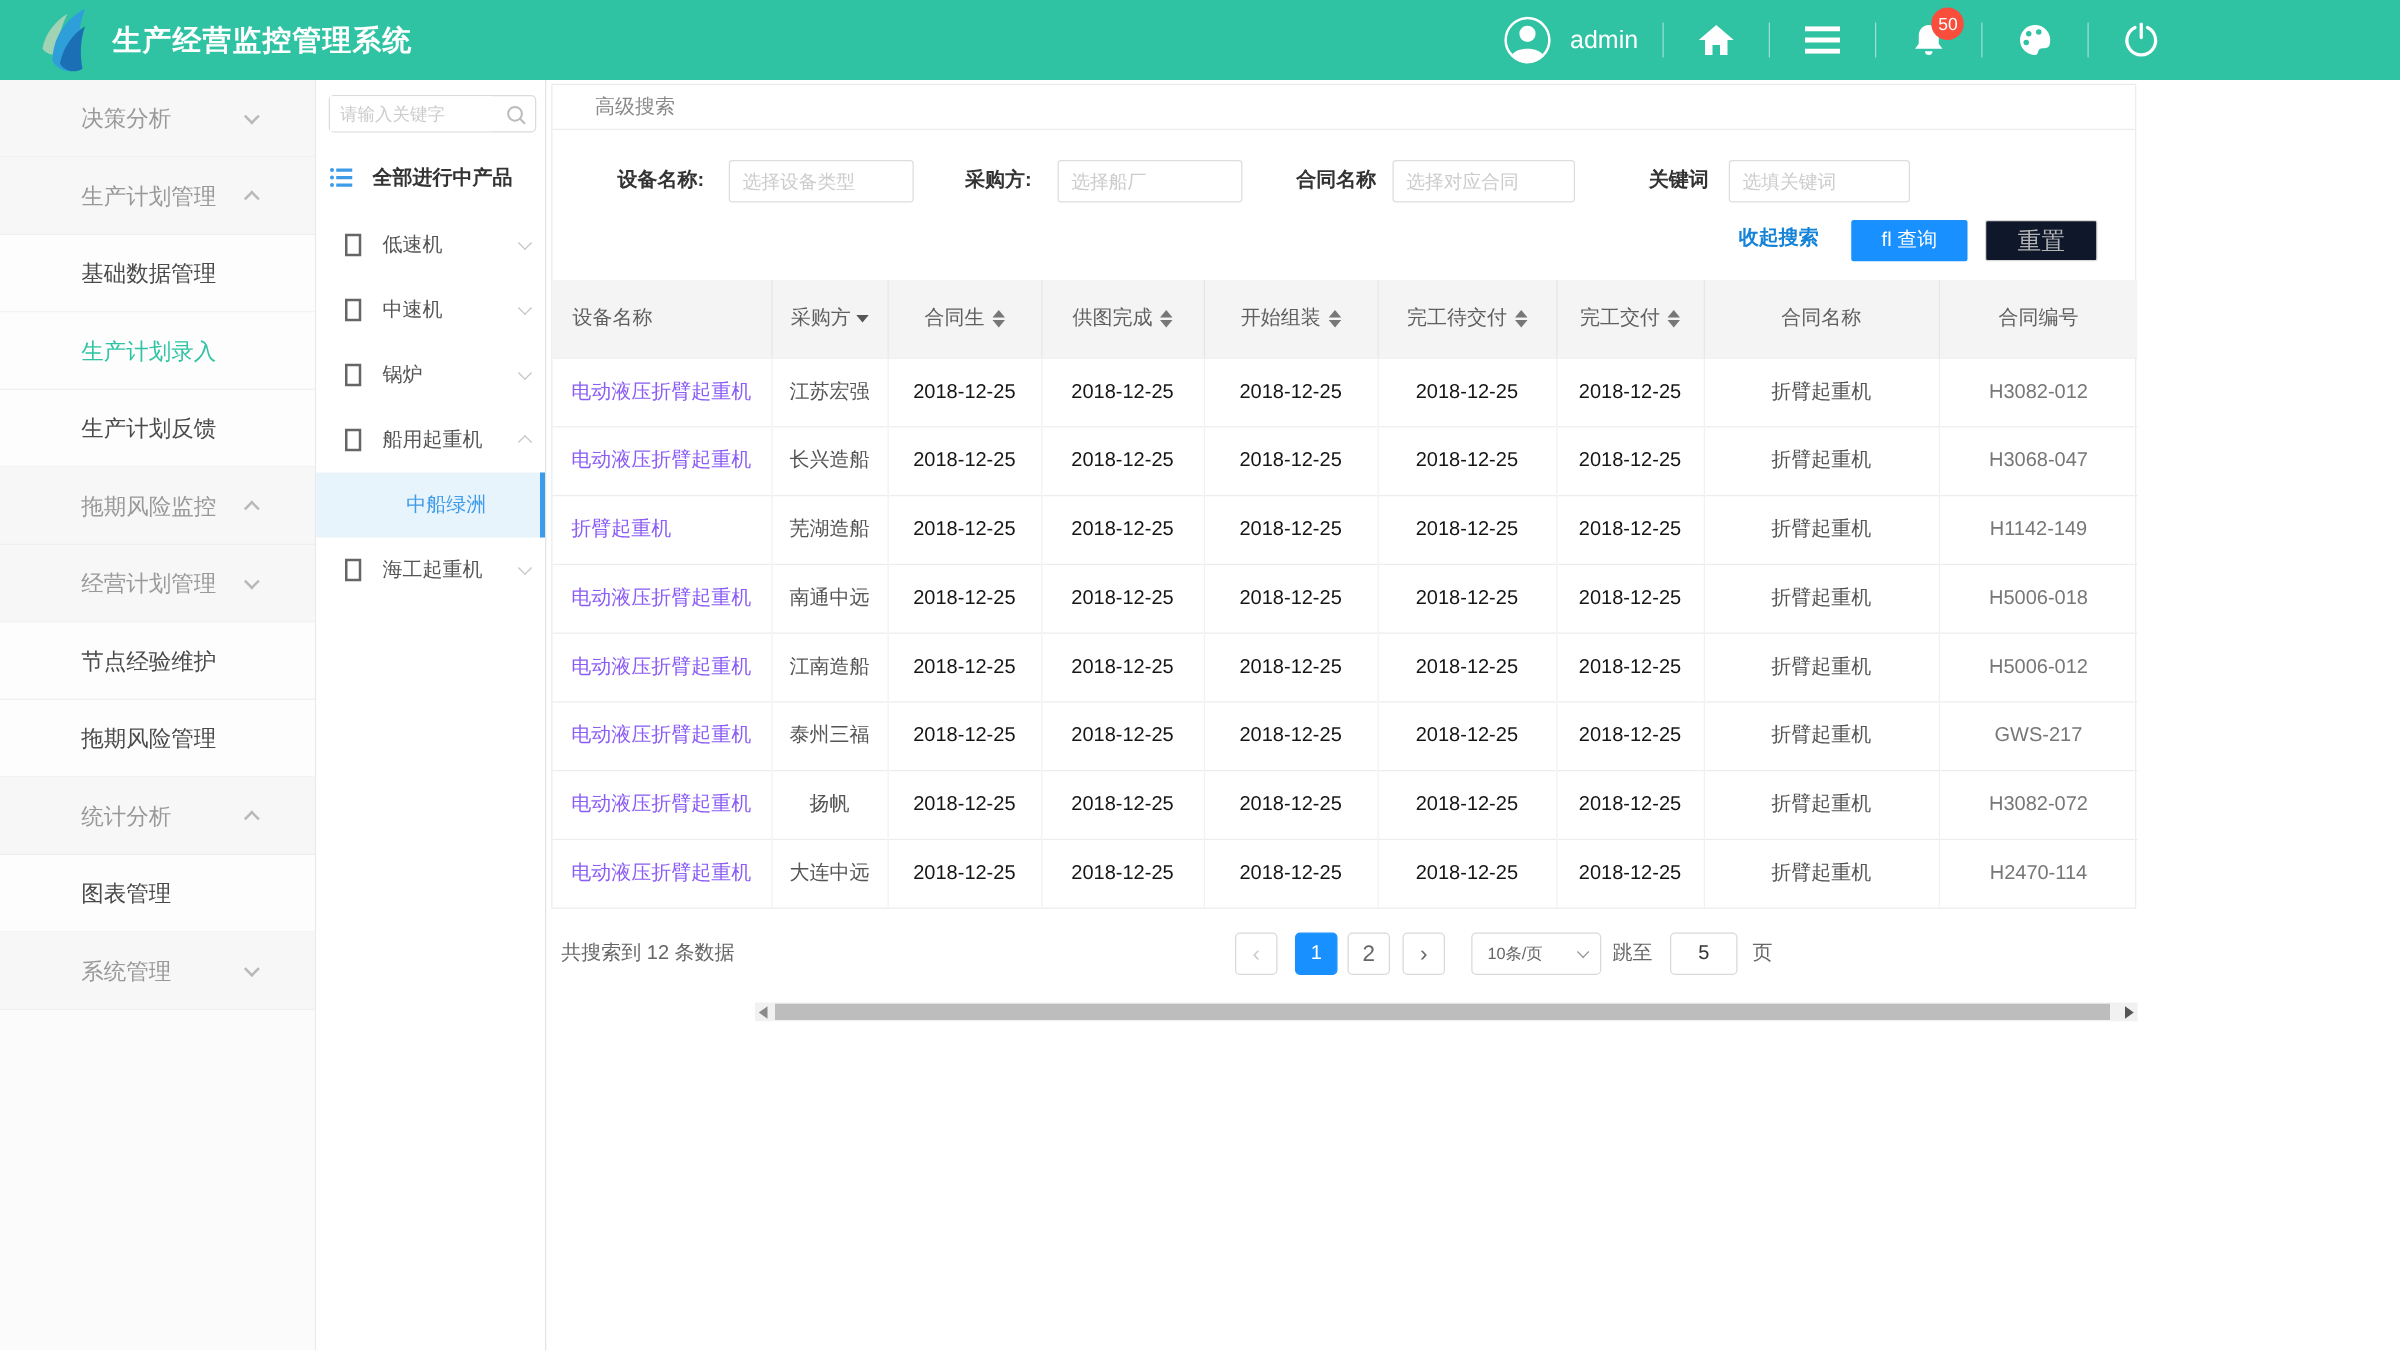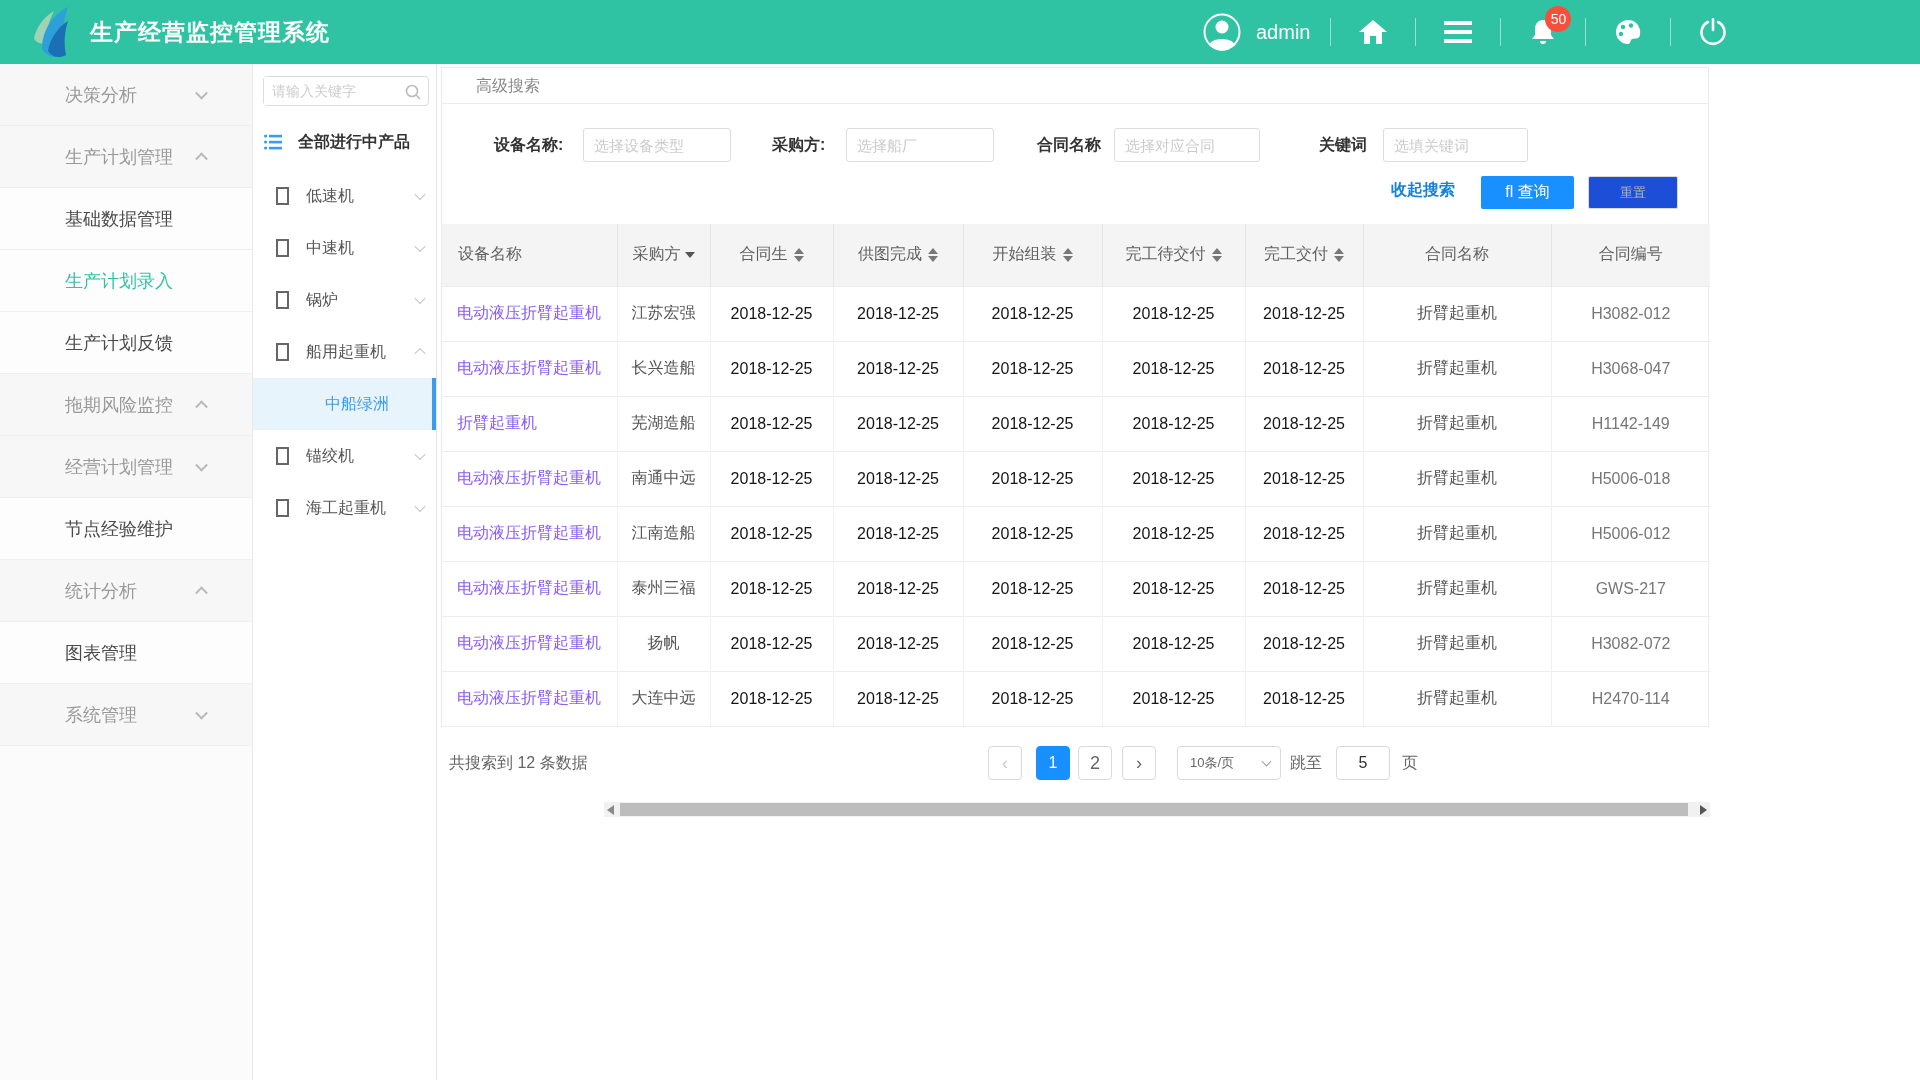--- a/index.html
+++ b/index.html
@@ -60,22 +60,22 @@
 
   .filter-sec { position:relative; height:120px; }
   .f-label { position:absolute; top:24px; height:34px; line-height:34px; font-size:16px; color:#333; font-weight:bold; }
   .f-input { position:absolute; top:24px; height:34px; border:1px solid #ddd; border-radius:3px;
     font-size:15px; color:#666; padding-left:10px; outline:none; font-family:inherit; background:#fff; }
   .f-input::placeholder { color:#ccc; }
   .collapse-link { position:absolute; left:949px; top:76px; font-size:16px; font-weight:bold;
     color:#1583D8; cursor:pointer; }
   .btn-query { position:absolute; left:1039px; top:72px; width:93px; height:33px; background:#1890FF;
     border:0; border-radius:2px; color:#fff; font-size:16px; cursor:pointer; font-family:inherit; }
-  .btn-reset { position:absolute; left:1146px; top:72px; width:90px; height:33px; background:#1d4ed8;
-    border:1px solid #d9d9d9; border-radius:2px; color:#b5b5b5; font-size:13px; cursor:pointer; font-family:inherit; }
+  .btn-reset { position:absolute; left:1146px; top:72px; width:90px; height:33px; background:#0f172a;
+    border:1px solid #d9d9d9; border-radius:2px; color:#b5b5b5; font-size:19px; cursor:pointer; font-family:inherit; }
 
   table.grid { width:1266px; border-collapse:collapse; table-layout:fixed; }
   table.grid thead th { height:62px; background:#f4f4f4; color:#5f5f5f; font-size:16px; font-weight:400;
     border-left:1px solid #e6e6e6; }
   table.grid thead th:first-child { border-left:0; text-align:left; padding-left:16px; }
   table.grid tbody td { height:55px; border-top:1px solid #ededed; border-left:1px solid #f1f1f1;
     font-size:16px; color:#555; text-align:center; }
   table.grid tbody td:first-child { border-left:0; text-align:left; padding-left:15px; color:#8b5cf6; }
   table.grid tbody td.date { color:#151515; font-weight:500; }
   table.grid tbody td.code { color:#777; }
@@ -173,20 +173,21 @@
 
 <div class="sidebar">
     <div class="sb-item parent"><span class="sb-label">决策分析</span><span class="chev down"></span></div>
     <div class="sb-item parent"><span class="sb-label">生产计划管理</span><span class="chev up"></span></div>
     <div class="sb-item child"><span class="sb-label">基础数据管理</span></div>
     <div class="sb-item child active"><span class="sb-label">生产计划录入</span></div>
     <div class="sb-item child"><span class="sb-label">生产计划反馈</span></div>
     <div class="sb-item parent"><span class="sb-label">拖期风险监控</span><span class="chev up"></span></div>
     <div class="sb-item parent"><span class="sb-label">经营计划管理</span><span class="chev down"></span></div>
     <div class="sb-item child"><span class="sb-label">节点经验维护</span></div>
+    <div class="sb-item child"><span class="sb-label">拖期风险管理</span></div>
     <div class="sb-item parent"><span class="sb-label">统计分析</span><span class="chev up"></span></div>
     <div class="sb-item child"><span class="sb-label">图表管理</span></div>
     <div class="sb-item parent"><span class="sb-label">系统管理</span><span class="chev down"></span></div>
   </div>
 
 <div class="tree">
   <div class="tree-search">
     <input placeholder="请输入关键字" style="">
     <svg width="18" height="18" viewBox="0 0 18 18">
       <circle cx="8" cy="8" r="5.5" fill="none" stroke="#bbb" stroke-width="1.6"></circle>
@@ -220,25 +221,20 @@
         <span class="t-label">锅炉</span>
         <span class="chev down"></span>
       </div>
       <div class="tree-item">
         <span class="tofu"></span>
         <span class="t-label">船用起重机</span>
         <span class="chev up"></span>
       </div>
       <div class="tree-item sel">
         <span class="t-label">中船绿洲</span>
-      </div>
-      <div class="tree-item">
-        <span class="tofu"></span>
-        <span class="t-label">锚绞机</span>
-        <span class="chev down"></span>
       </div>
       <div class="tree-item">
         <span class="tofu"></span>
         <span class="t-label">海工起重机</span>
         <span class="chev down"></span>
       </div>
     </div>
 </div>
 
 <div class="main-panel">

